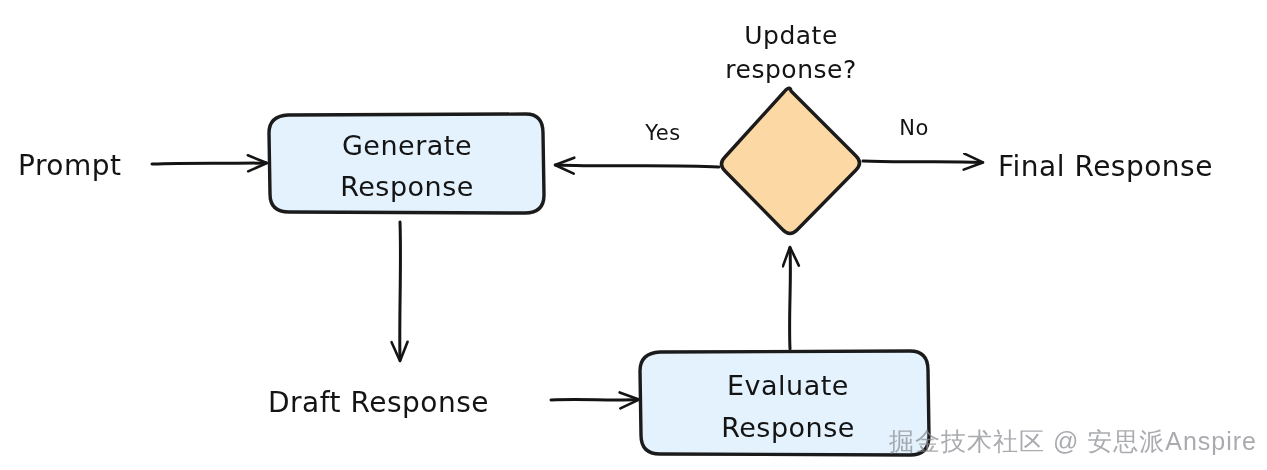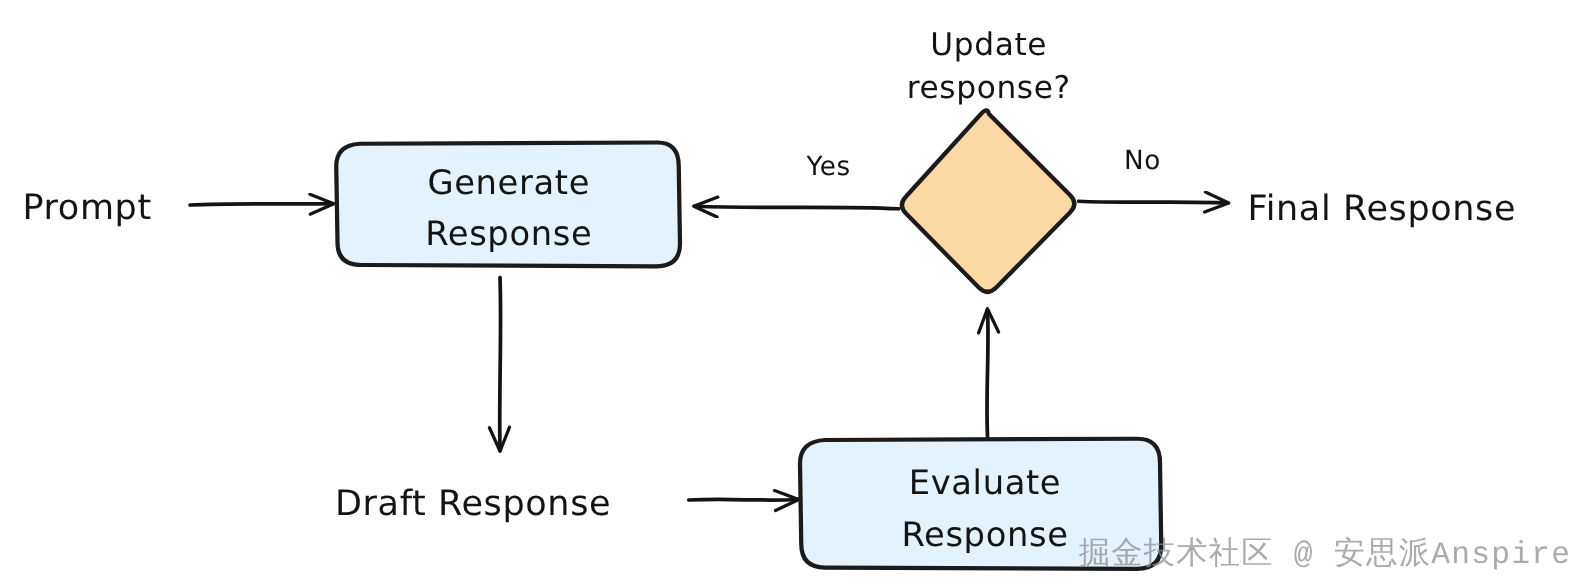--- a/index.html
+++ b/index.html
@@ -35,21 +35,21 @@
   .edge-label {
     font-size: 21px;
   }
   .dia-caption {
     font-size: 25px;
   }
   .watermark {
     position: absolute;
     right: 10px;
     bottom: 12px;
-    font-family: Liberation Mono, monospace;
+    font-family: Liberation Sans, sans-serif;
     font-size: 25px;
     color: #8d8f95;
     opacity: 0.75;
     letter-spacing: 1px;
     white-space: nowrap;
     user-select: none;
   }
 </style>
 </head>
 <body>

